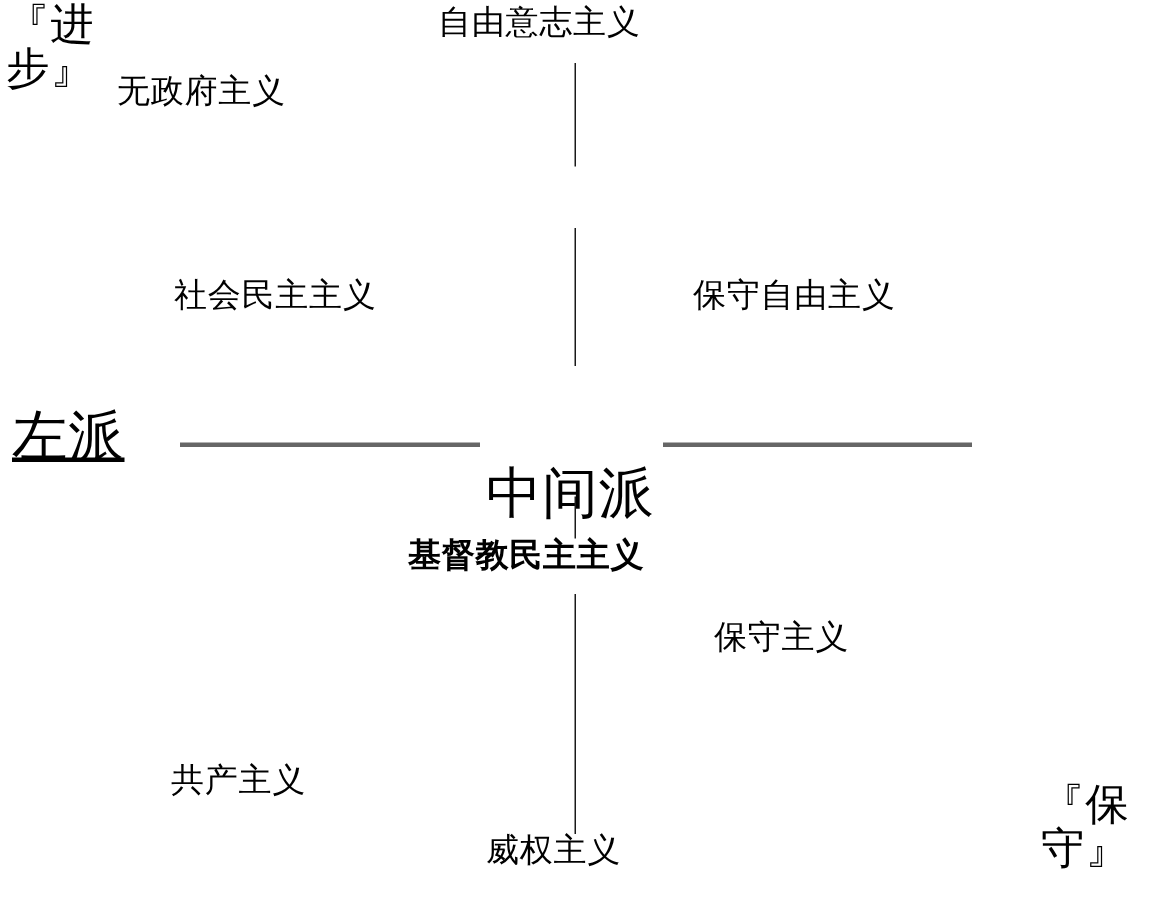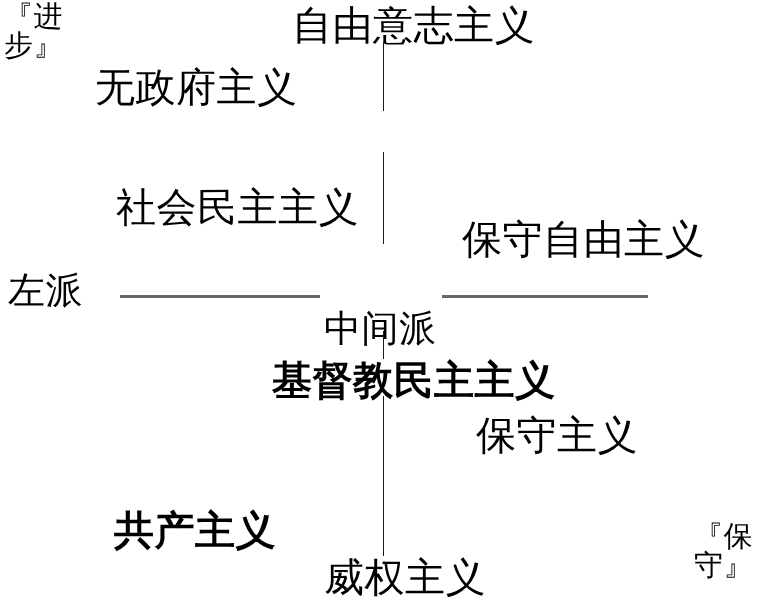--- a/index.html
+++ b/index.html
@@ -23,21 +23,21 @@
     line-height: 1.05;
     color: #000;
     letter-spacing: 0.5px;
   }
   
   .pole {
     font-size: 37px;
   }
   
   .ideology {
-    font-size: 40px;
+    font-size: 22px;
   }
   
   .corner {
     font-size: 29px;
     line-height: 1.0;
     white-space: pre;
   }
   .corner.tl { text-align: left; }
   .corner.br { text-align: right; }
 
@@ -59,46 +59,46 @@
 <div id="diagram">
 
   <div class="node corner tl" style="left:4px; top:2px;">『进
 步』</div>
 
   <div class="node corner br" style="left:694px; top:522px;">『保
 守』</div>
 
   <div class="node ideology" style="left:292px; top:4px;">自由意志主义</div>
 
-  <div class="node ideology" style="left:95px; top:50px;margin-top:16px;">无政府主义</div>
+  <div class="node ideology" style="left:78px; top:50px;">无政府主义</div>
 
 
   <div class="node ideology" style="left:116px; top:186px;">社会民主主义</div>
 
-  <div class="node ideology" style="left:462px; top:186px;margin-top:32px;">保守自由主义</div>
+  <div class="node ideology" style="left:462px; top:186px;">保守自由主义</div>
 
   <div class="vline" style="left:383px; top:42px; height:69px;"></div>
 
   <div class="vline" style="left:383px; top:152px; height:92px;"></div>
 
-  <div class="node pole" style="left:8px; top:272px;">左派</div>
+  <div class="node pole" style="left:8px; top:272px;text-decoration:underline;">左派</div>
 
   <div class="hline" style="left:120px; top:295px; width:200px;"></div>
 
   <div class="node pole" style="left:324px; top:270px;margin-top:40px;">中间派</div>
 
   <div class="hline" style="left:442px; top:295px; width:206px;"></div>
 
 
   <div class="vline" style="left:383px; top:331px; height:28px;"></div>
 
   <div class="vline" style="left:383px; top:396px; height:160px;"></div>
 
   <div class="node ideology" style="left:272px; top:359px;font-weight:bold;">基督教民主主义</div>
 
   <div class="node ideology" style="left:476px; top:414px;">保守主义</div>
 
-  <div class="node ideology" style="left:114px; top:509px;font-weight:bold;">共产主义</div>
+  <div class="node ideology" style="left:114px; top:509px;">共产主义</div>
 
 
   <div class="node ideology" style="left:324px; top:556px;">威权主义</div>
 
 </div>
 
 </body></html>

